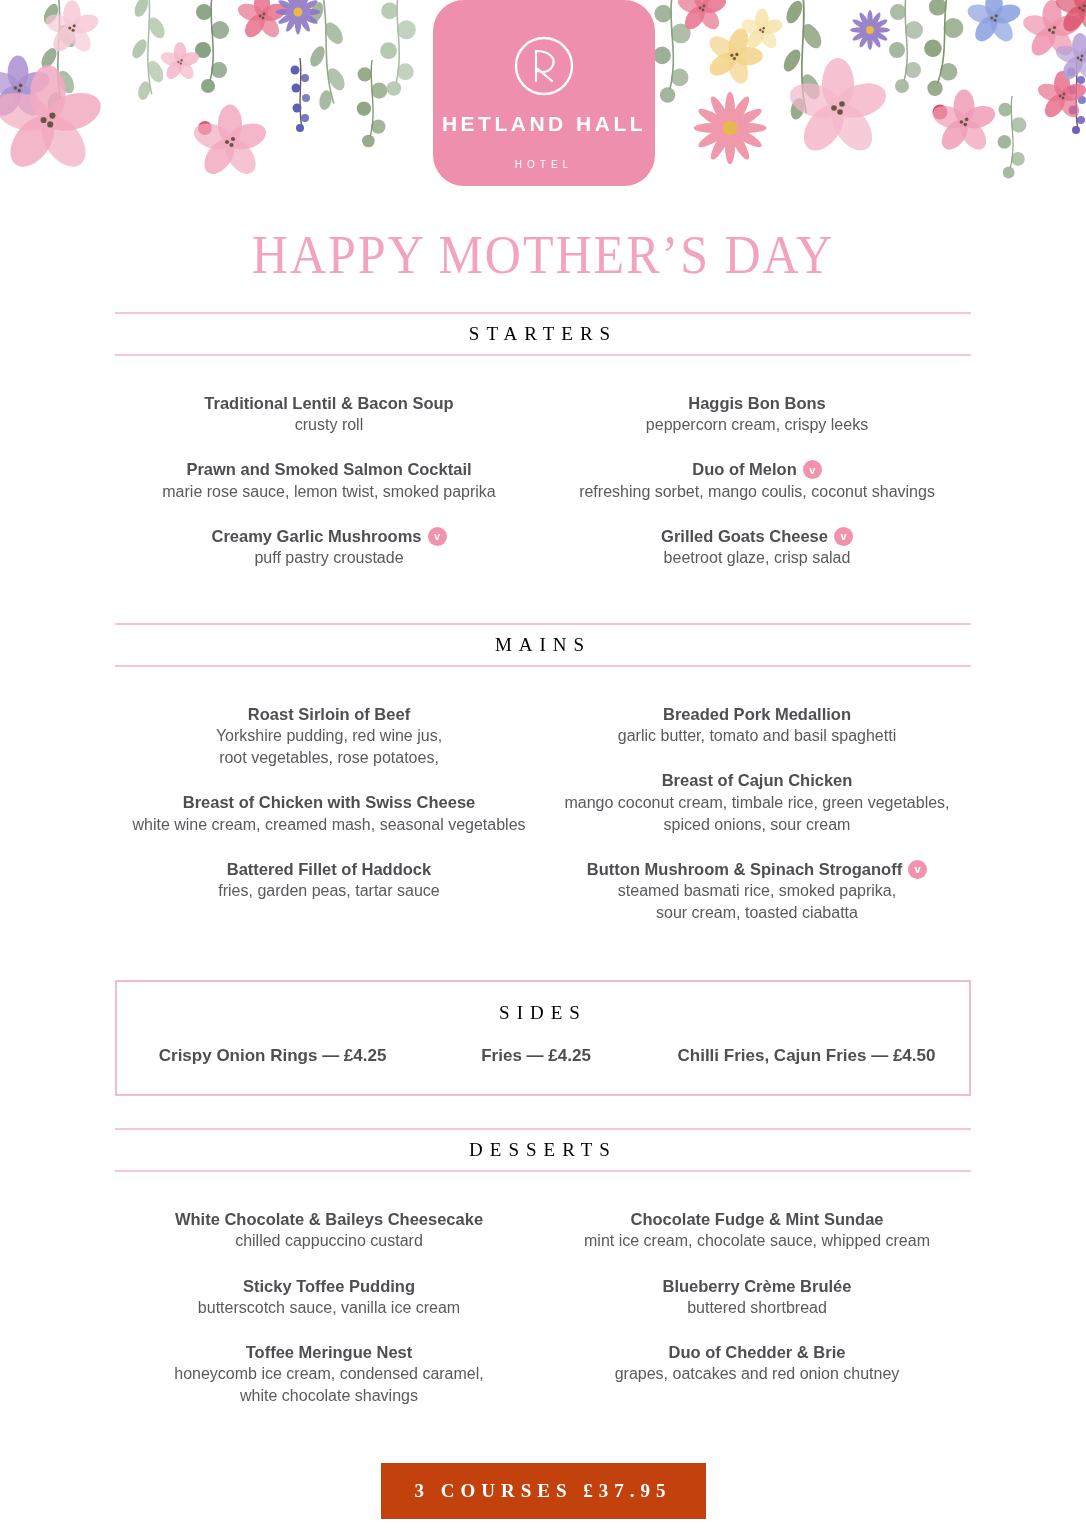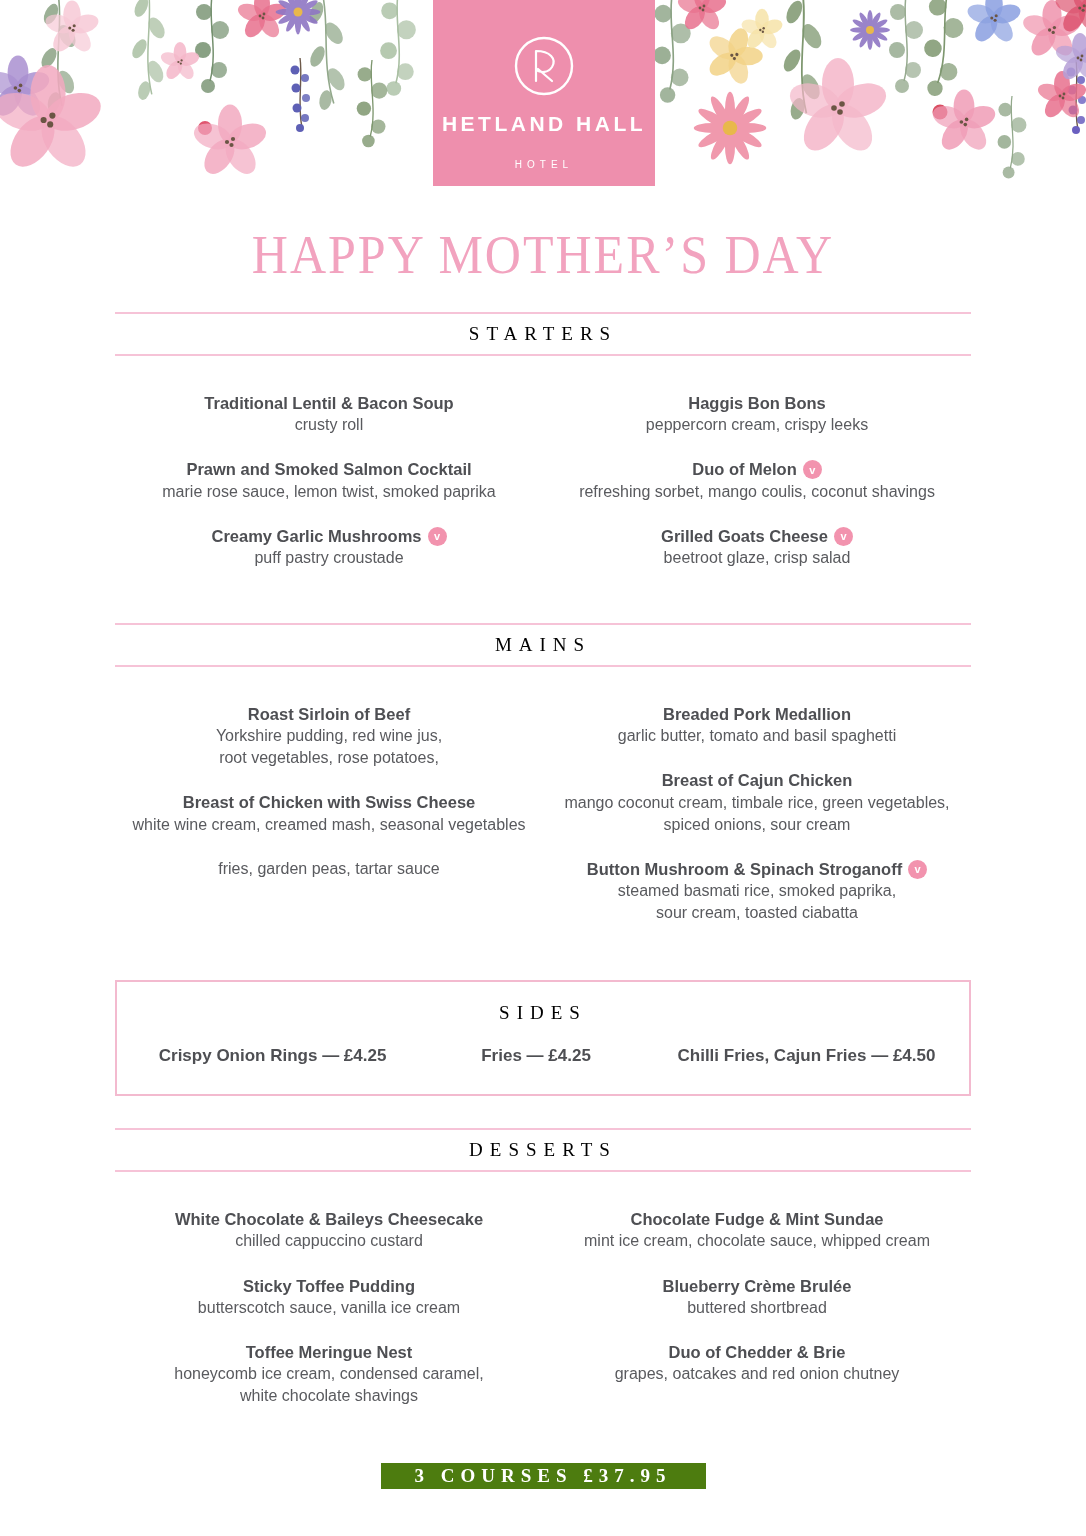--- a/index.html
+++ b/index.html
@@ -11,20 +11,21 @@
     overflow:hidden;
     font-family:"Liberation Sans",sans-serif;
   }
   
   .floral-band{position:absolute;top:0;left:0;width:1086px;height:230px;pointer-events:none;}
   .logo-box{
     position:absolute;top:0;left:433px;width:222px;height:186px;
     background:#ee8fad;
     display:flex;flex-direction:column;align-items:center;justify-content:flex-start;
     color:#ffffff;
+    border-radius:31px;
   }
   .logo-mono{margin-top:34px;}
   .brand-name{
     margin-top:14px;font-size:21px;font-weight:bold;letter-spacing:3.5px;white-space:nowrap;
   }
   .brand-sub{
     margin-top:23px;font-size:10px;letter-spacing:5px;
   }
   
   .page-title{
@@ -82,25 +83,25 @@
   }
   .sides-row{
     display:grid;grid-template-columns:1.05fr 0.85fr 1.1fr;
     margin-top:22px;
   }
   .side-item{font-size:17px;font-weight:bold;color:#4e4f53;}
   
   .banner{
     width:fit-content;
     margin:34px auto 14px auto;
-    background:#4d7c0f;color:#ffffff;
+    background:#c2410c;color:#ffffff;
     font-family:"Liberation Serif",serif;
     font-weight:bold;
     font-size:19px;letter-spacing:6px;
-    padding:2px 34px;
+    padding:17px 34px;
   }
 </style>
 </head>
 <body>
 
 <div class="page">
 
   <svg class="floral-band" viewBox="0 0 1086 230">
     <defs>
       <g id="vineA">
@@ -252,20 +253,21 @@
           <div class="item">
             <div class="item-name"><span>Roast Sirloin of Beef</span></div>
             <div class="item-desc">Yorkshire pudding, red wine jus,
 root vegetables, rose potatoes,</div>
           </div>
           <div class="item">
             <div class="item-name"><span>Breast of Chicken with Swiss Cheese</span></div>
             <div class="item-desc">white wine cream, creamed mash, seasonal vegetables</div>
           </div>
           <div class="item">
+            <div class="item-name"><span>Battered Fillet of Haddock</span></div>
             <div class="item-desc">fries, garden peas, tartar sauce</div>
           </div>
         </div>
       <div>
           <div class="item">
             <div class="item-name"><span>Breaded Pork Medallion</span></div>
             <div class="item-desc">garlic butter, tomato and basil spaghetti</div>
           </div>
           <div class="item">
             <div class="item-name"><span>Breast of Cajun Chicken</span></div>

